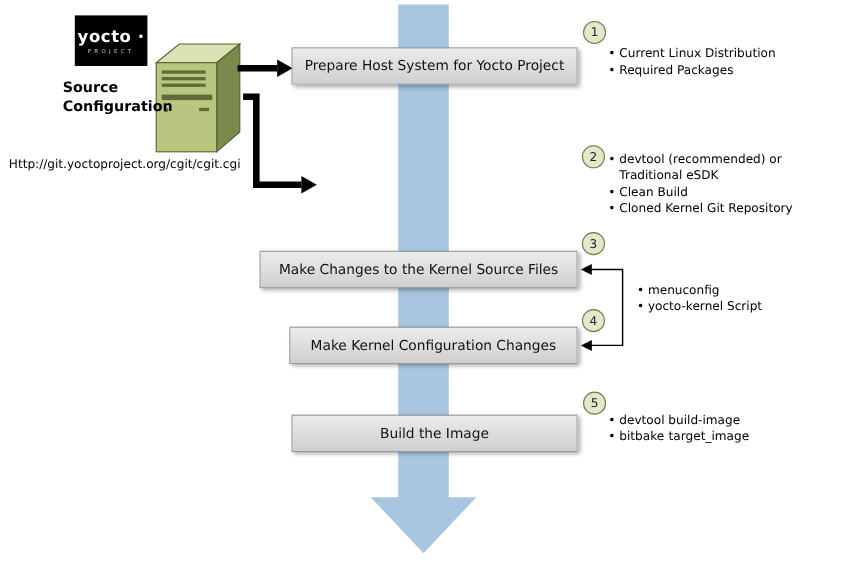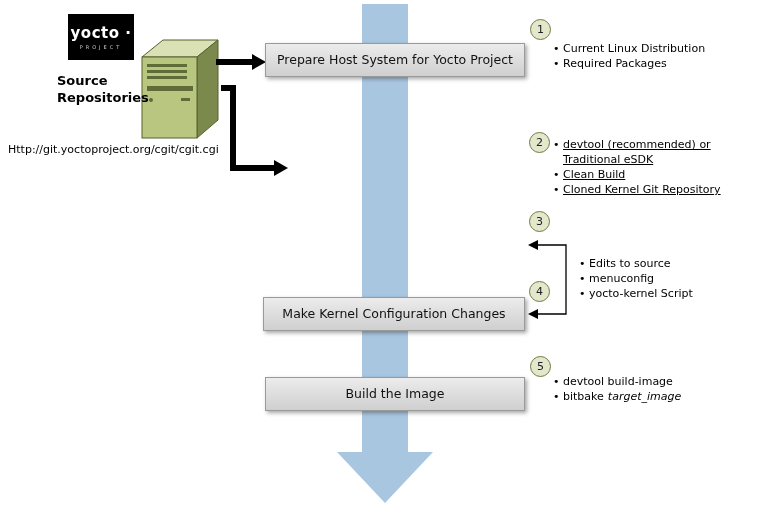--- a/index.html
+++ b/index.html
@@ -30,21 +30,21 @@
   .badge {
     width:21px; height:21px; border-radius:50%;
     background:var(--badge-fill,#e3e7cb);
     border:1.5px solid var(--badge-border,#6f7d41);
     display:flex; align-items:center; justify-content:center;
     font-size:11px; color:#222;
   }
   .bullets { font-size:11px; color:#000; line-height:15px; }
   .bullet  { position:relative; padding-left:11px; }
   .bullet::before { content:"\2022"; position:absolute; left:1px; }
-  .italic { font-style:italic; margin-left:4px; }
+  .italic { margin-left:4px; }
 
   .logo { background:var(--logo-bg,#000); color:#fff; width:66px; height:46px;
           display:flex; flex-direction:column; align-items:center; justify-content:center; }
   .logo-word { font-size:15px; font-weight:600; letter-spacing:0.5px; }
   .logo-sub  { font-size:5px; letter-spacing:3px; color:#ccc; margin-top:2px; }
 
   .src-label { font-size:13px; font-weight:bold; color:#000; line-height:17px;margin-left:21px; }
   .url { font-size:11px; color:#000; }
 </style>
 </head>
@@ -85,54 +85,56 @@
     </g>
   </svg>
 
   <div class="abs logo" style="left:68px;top:14px;">
     <div class="logo-word">yocto ·</div>
     <div class="logo-sub">PROJECT</div>
   </div>
 
   <div class="abs src-label" style="left:36px;top:72px;">
     <div>Source</div>
-    <div>Repositories</div>
+    <div>Configuration</div>
   </div>
 
   <div class="abs url" style="left:8px;top:143px;">Http://git.yoctoproject.org/cgit/cgit.cgi</div>
 
   <div class="abs step-box" style="left:265px;top:43px;width:260px;height:34px;">
     <span>Prepare Host System for Yocto Project</span>
+  </div>
+  <div class="abs step-box" style="left:236px;top:228px;width:289px;height:34px;">
+    <span>Make Changes to the Kernel Source Files</span>
   </div>
   <div class="abs step-box" style="left:263px;top:297px;width:262px;height:34px;">
     <span>Make Kernel Configuration Changes</span>
   </div>
   <div class="abs step-box" style="left:265px;top:377px;width:260px;height:34px;">
     <span>Build the Image</span>
   </div>
 
   <div class="abs badge" style="left:530px;top:19px;">1</div>
   <div class="abs badge" style="left:529px;top:132px;">2</div>
   <div class="abs badge" style="left:529px;top:211px;">3</div>
   <div class="abs badge" style="left:529px;top:281px;">4</div>
   <div class="abs badge" style="left:530px;top:356px;">5</div>
 
   <div class="abs bullets" style="left:552px;top:41px;width:205px;">
     <div class="bullet">Current Linux Distribution</div>
     <div class="bullet">Required Packages</div>
   </div>
 
-  <div class="abs bullets" style="left:552px;top:137px;width:170px;text-decoration:underline;">
+  <div class="abs bullets" style="left:552px;top:137px;width:170px;">
     <div class="bullet">devtool (recommended) or Traditional eSDK</div>
     <div class="bullet">Clean Build</div>
     <div class="bullet">Cloned Kernel Git Repository</div>
   </div>
 
   <div class="abs bullets" style="left:578px;top:256px;width:175px;">
-    <div class="bullet">Edits to source</div>
     <div class="bullet">menuconfig</div>
     <div class="bullet">yocto-kernel Script</div>
   </div>
 
   <div class="abs bullets" style="left:552px;top:374px;width:205px;">
     <div class="bullet">devtool build-image</div>
     <div class="bullet">
       <span>bitbake</span><span class="italic">target_image</span>
     </div>
   </div>

